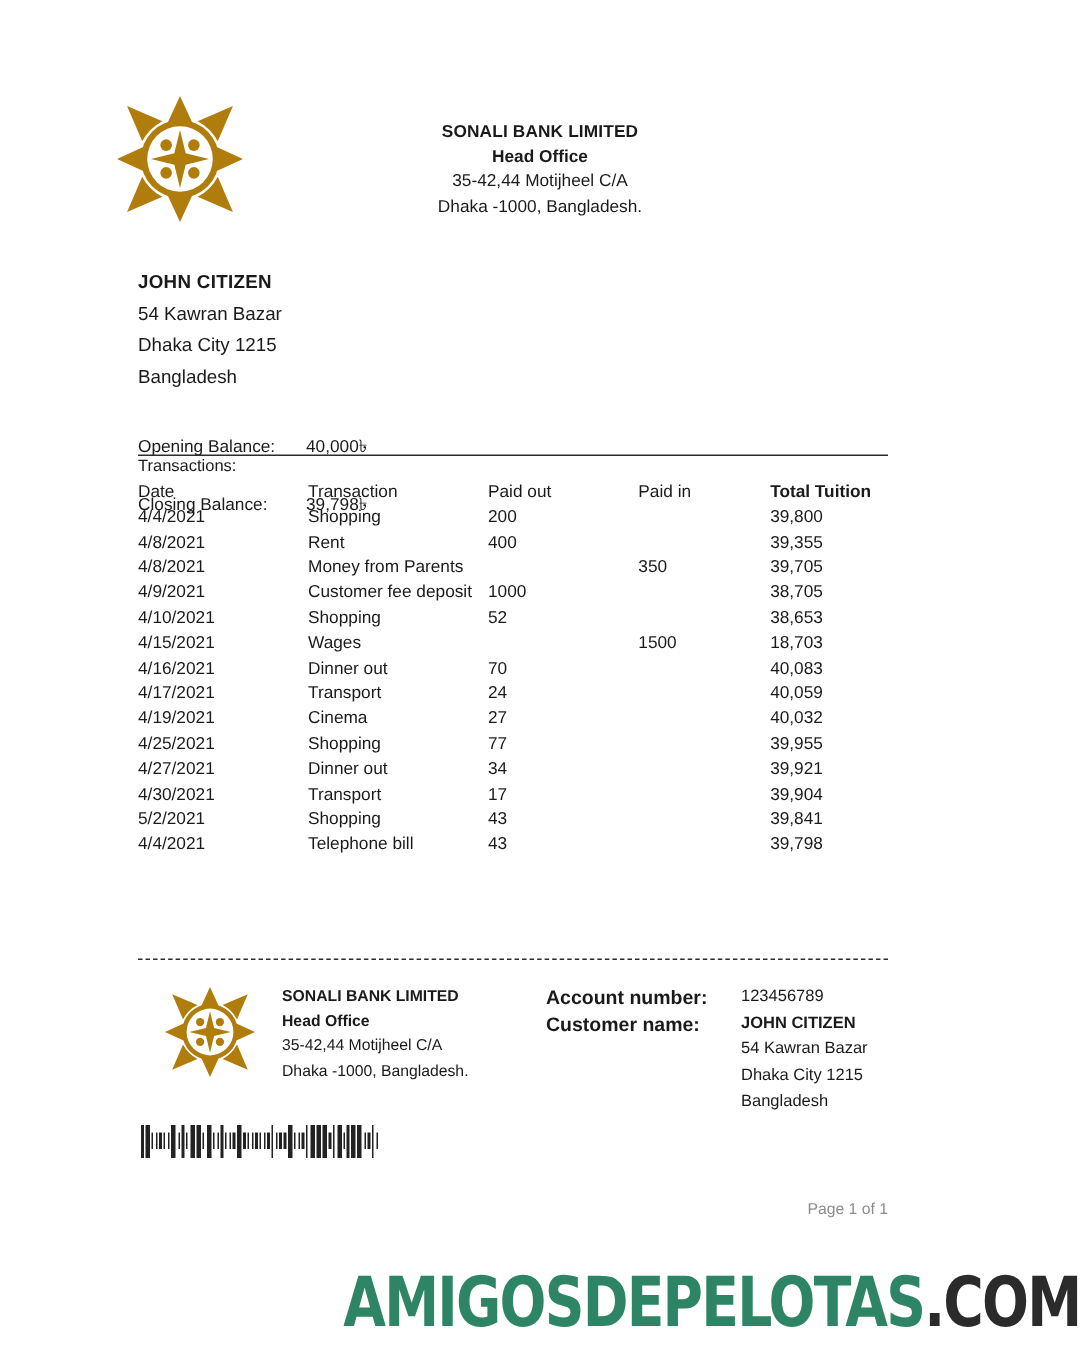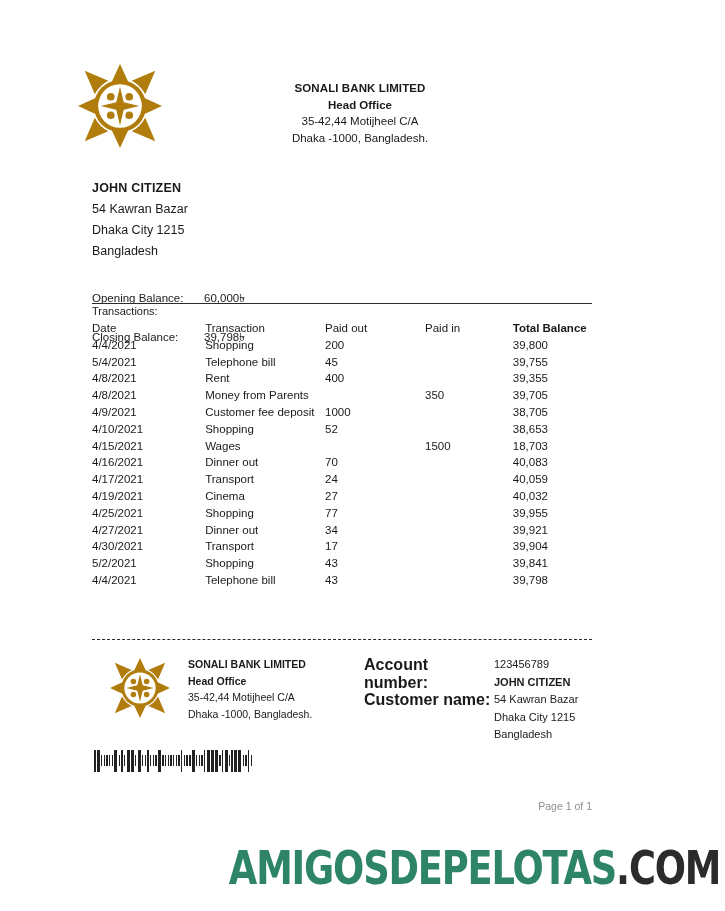--- a/index.html
+++ b/index.html
@@ -132,21 +132,21 @@
   .foot-bank {
     width: 176px;
     font-size: 10.5px;
     line-height: 16.5px;
     padding-top: 4px;
   }
   .foot-bank .fb1, .foot-bank .fb2 { font-weight: bold; }
 
   .foot-acct {
     width: 130px;
-    font-size: 16px;
+    font-size: 13px;
     line-height: 17.5px;
     padding-top: 4px;
     font-weight: bold;
   }
   .foot-cust {
     font-size: 11px;
     line-height: 17.5px;
     padding-top: 4px;
   }
   .foot-cust .cname { font-weight: bold; }
@@ -235,56 +235,49 @@
   <div class="addr">
     <div class="name">JOHN CITIZEN</div>
     <div>54 Kawran Bazar</div>
     <div>Dhaka City 1215</div>
     <div>Bangladesh</div>
   </div>
 
   <div class="balances">
     <div class="row">
       <span class="lab">Opening Balance:</span>
-      <span class="val">60,000৳</span>
+      <span class="val">40,000৳</span>
     </div>
     <div class="row">
       <span class="lab">Closing Balance:</span>
       <span class="val">39,798৳</span>
     </div>
   </div>
 
   <div class="rule-solid"></div>
 
   <div class="txn-label">Transactions:</div>
 
   <table class="txn-table">
     <thead>
       <tr>
         <th class="c-date">Date</th>
         <th class="c-desc">Transaction</th>
         <th class="c-out">Paid out</th>
         <th class="c-in">Paid in</th>
-        <th class="c-bal">Total Balance</th>
+        <th class="c-bal">Total Tuition</th>
       </tr>
     </thead>
     <tbody id="txn-body">
         <tr>
           <td class="c-date">4/4/2021</td>
           <td class="c-desc">Shopping</td>
           <td class="c-out">200</td>
           <td class="c-in"></td>
           <td class="c-bal">39,800</td>
-        </tr>
-        <tr>
-          <td class="c-date">5/4/2021</td>
-          <td class="c-desc">Telephone bill</td>
-          <td class="c-out">45</td>
-          <td class="c-in"></td>
-          <td class="c-bal">39,755</td>
         </tr>
         <tr>
           <td class="c-date">4/8/2021</td>
           <td class="c-desc">Rent</td>
           <td class="c-out">400</td>
           <td class="c-in"></td>
           <td class="c-bal">39,355</td>
         </tr>
         <tr>
           <td class="c-date">4/8/2021</td>

